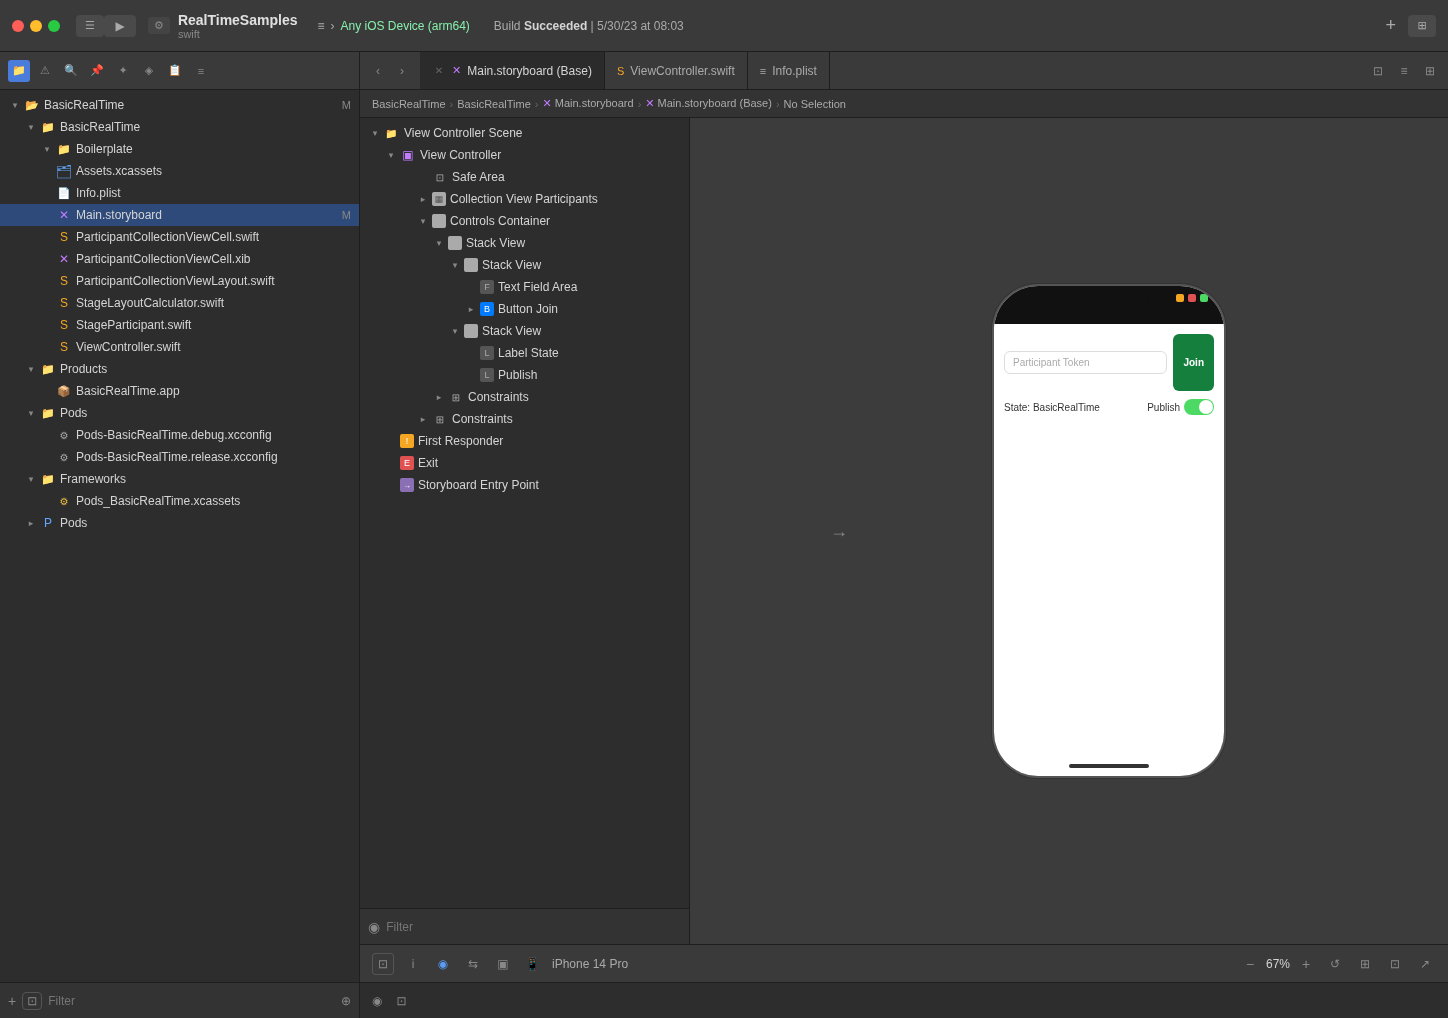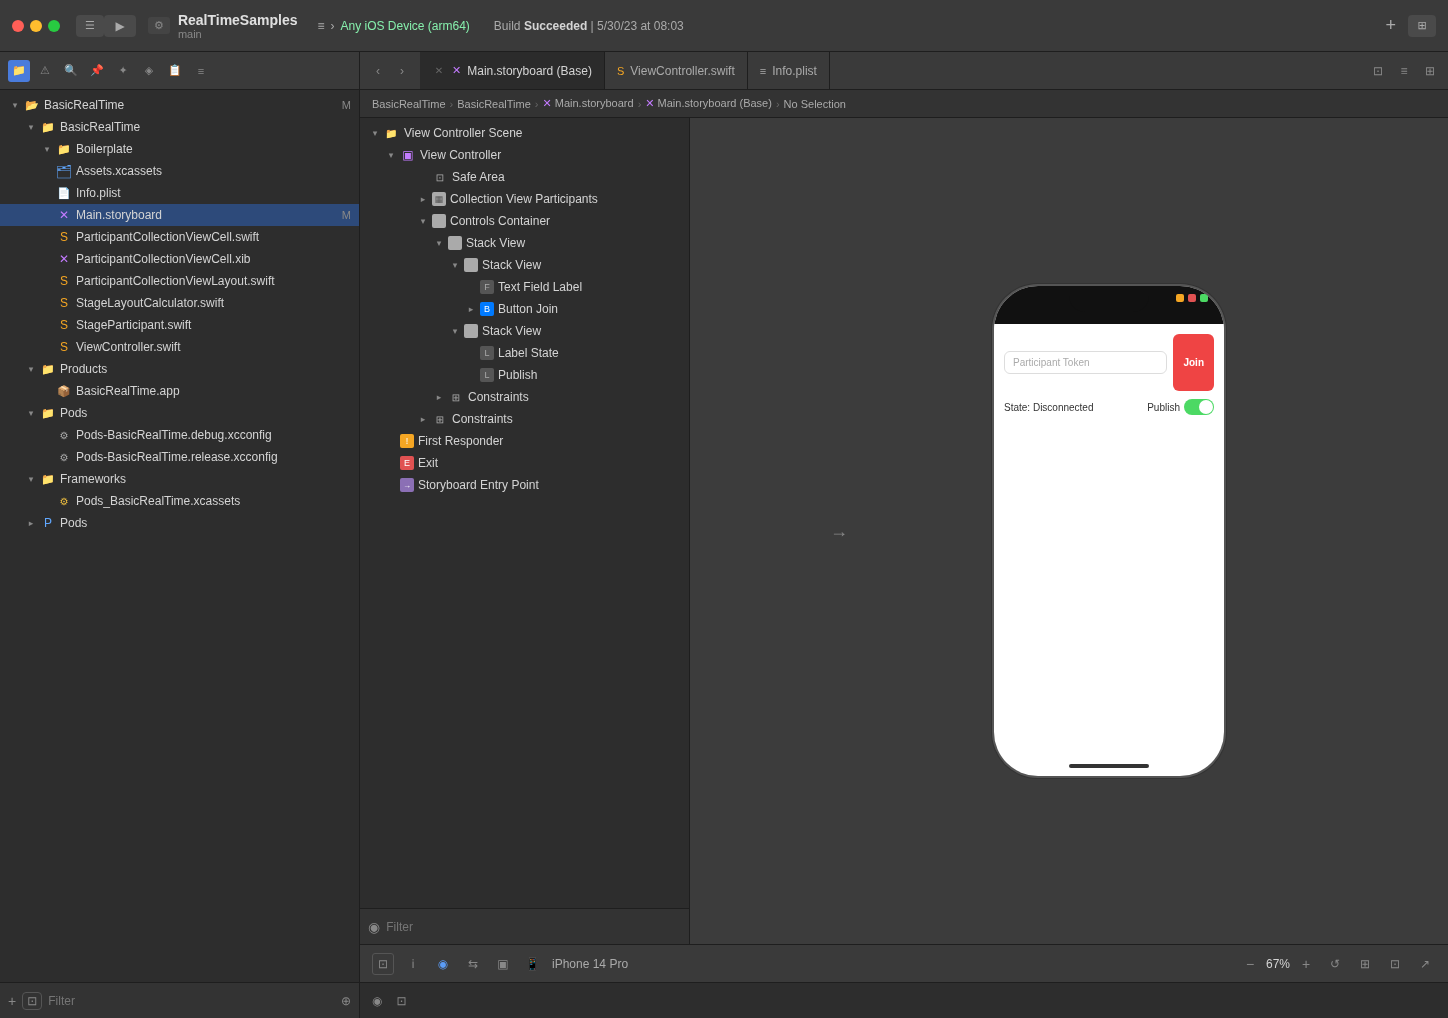--- a/index.html
+++ b/index.html
@@ -385,21 +385,21 @@
     .phone-token-input {
       flex: 1;
       border: 1px solid #ddd;
       border-radius: 6px;
       padding: 5px 8px;
       font-size: 10px;
       color: #aaa;
       background: white;
     }
     .phone-join-btn {
-      background: #ef4444;
+      background: #15803d;
       color: white;
       border-radius: 6px;
       padding: 23px 10px;
       font-size: 10px;
       font-weight: 600;
     }
     .phone-state-row {
       display: flex;
       align-items: center;
       justify-content: space-between;
@@ -513,21 +513,21 @@
     <div class="traffic-light tl-yellow"></div>
     <div class="traffic-light tl-green"></div>
   </div>
   <div class="titlebar-btn">☰</div>
   <div class="run-btn">▶</div>
   <div style="width:12px;"></div>
   <div style="display:flex;align-items:center;gap:8px;margin-right:20px;">
     <span style="color:#888;font-size:11px;background:#444;padding:2px 6px;border-radius:3px;">⚙</span>
     <div style="display:flex;flex-direction:column;">
       <span class="titlebar-app-name">RealTimeSamples</span>
-      <span class="titlebar-app-sub">main</span>
+      <span class="titlebar-app-sub">swift</span>
     </div>
   </div>
   <div style="display:flex;align-items:center;gap:6px;">
     <span style="font-size:12px;color:#aaa;">≡</span>
     <span style="font-size:12px;color:#aaa;">›</span>
     <span style="font-size:12px;color:#86efac;">Any iOS Device (arm64)</span>
   </div>
   <div class="titlebar-build">
     <span>Build </span><strong>Succeeded</strong><span> | 5/30/23 at 08:03</span>
   </div>
@@ -829,21 +829,21 @@
 
           <div class="scene-item">
             <span class="tree-indent"></span>
               <span class="tree-indent"></span>
               <span class="tree-indent"></span>
               <span class="tree-indent"></span>
               <span class="tree-indent"></span>
               <span class="tree-indent"></span>
             <span class="tree-arrow leaf"></span>
             <span class="scene-icon" style="color:#aaa;font-size:9px;background:#555;width:14px;height:14px;border-radius:2px;">F</span>
-            <span class="scene-label">Text Field Label</span>
+            <span class="scene-label">Text Field Area</span>
           </div>
 
           <div class="scene-item">
             <span class="tree-indent"></span>
               <span class="tree-indent"></span>
               <span class="tree-indent"></span>
               <span class="tree-indent"></span>
               <span class="tree-indent"></span>
               <span class="tree-indent"></span>
             <span class="tree-arrow collapsed"></span>
@@ -950,21 +950,21 @@
           <div class="phone-content">
             <div class="phone-token-row">
               <div class="phone-token-input">
                 <span style="color:#aaa;font-size:10px;">Participant Token</span>
               </div>
               <div class="phone-join-btn">
                 <span>Join</span>
               </div>
             </div>
             <div class="phone-state-row">
-              <span class="phone-state-text">State: Disconnected</span>
+              <span class="phone-state-text">State: BasicRealTime</span>
               <div class="phone-publish-row">
                 <span class="phone-publish-label">Publish</span>
                 <div class="phone-toggle">
                   <div class="phone-toggle-thumb"></div>
                 </div>
               </div>
             </div>
           </div>
           <div class="phone-home-bar"></div>
         </div>

